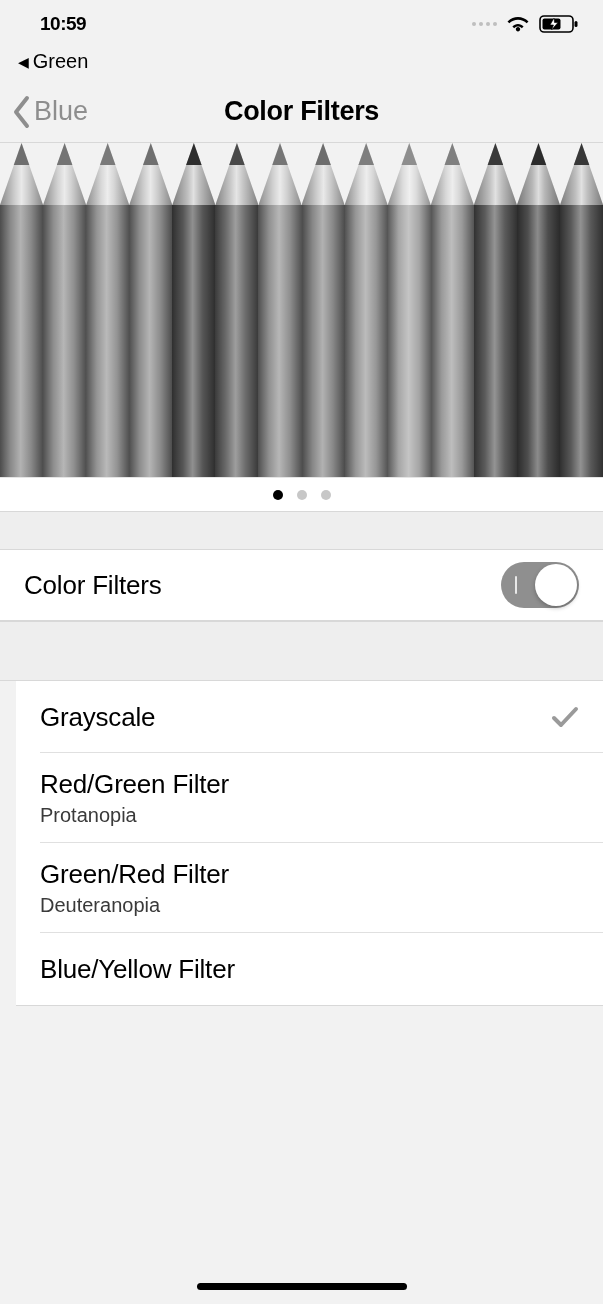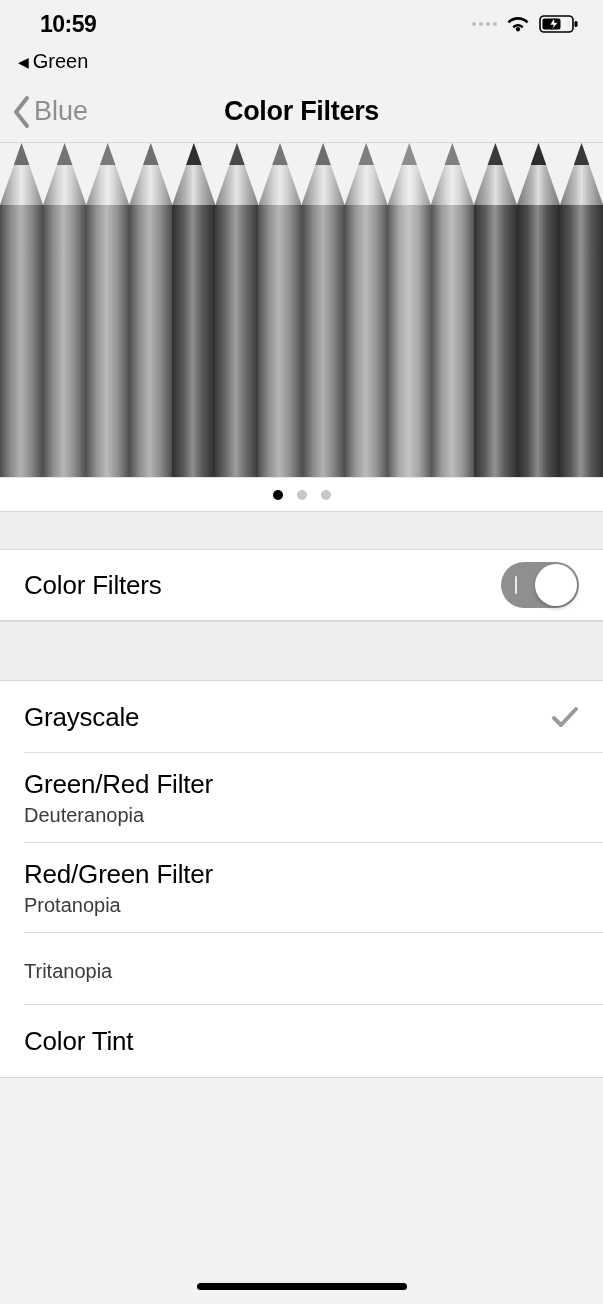--- a/index.html
+++ b/index.html
@@ -18,21 +18,21 @@
       overflow: hidden;
     }
     .status-bar {
       height: 48px;
       display: flex;
       justify-content: space-between;
       align-items: center;
       padding: 0 24px 0 40px;
     }
     .time {
-      font-size: 23px;
+      font-size: 19px;
       font-weight: 700;
       letter-spacing: -0.5px;
     }
     .status-icons {
       display: flex;
       align-items: center;
       gap: 8px;
     }
     .cell-dots {
       display: flex;
@@ -226,20 +226,21 @@
       height: 42px;
       border-radius: 50%;
       background: #fff;
       box-shadow: 0 2px 4px rgba(0,0,0,0.25);
     }
     .check-icon svg { display:block; }
 
     .list {
       background: #0c4a6e;
       border-bottom: 1px solid #d8d8d8;
+      margin-left: 16px;
     }
     .list .cell {
       border-top: none;
       position: relative;
     }
     .list .cell::after {
       content:"";
       position:absolute;
       left: 24px;
       right: 0;
@@ -443,39 +444,33 @@
       </div>
       <div class="spacer"></div>
       <span class="check-icon">
         <svg width="28" height="22" viewBox="0 0 28 22">
           <path d="M3 12 L10 19 L25 3" fill="none" stroke="#9a9a9a" stroke-width="4" stroke-linecap="round" stroke-linejoin="round"></path>
         </svg>
       </span>
     </div>
     <div class="cell">
       <div class="label-stack">
+        <div class="label-main">Red/Green Filter</div>
+        <div class="label-sub">Protanopia</div>
+      </div>
+      <div class="spacer"></div>
+    </div>
+    <div class="cell">
+      <div class="label-stack">
         <div class="label-main">Green/Red Filter</div>
         <div class="label-sub">Deuteranopia</div>
       </div>
       <div class="spacer"></div>
     </div>
     <div class="cell">
       <div class="label-stack">
-        <div class="label-main">Red/Green Filter</div>
-        <div class="label-sub">Protanopia</div>
+        <div class="label-main">Blue/Yellow Filter</div>
       </div>
       <div class="spacer"></div>
     </div>
-    <div class="cell">
-      <div class="label-stack">
-        <div class="label-sub">Tritanopia</div>
-      </div>
-      <div class="spacer"></div>
-    </div>
-    <div class="cell">
-      <div class="label-stack">
-        <div class="label-main">Color Tint</div>
-      </div>
-      <div class="spacer"></div>
-    </div>
   </div>
 
 <div class="home-indicator"></div>
 
 </body></html>

